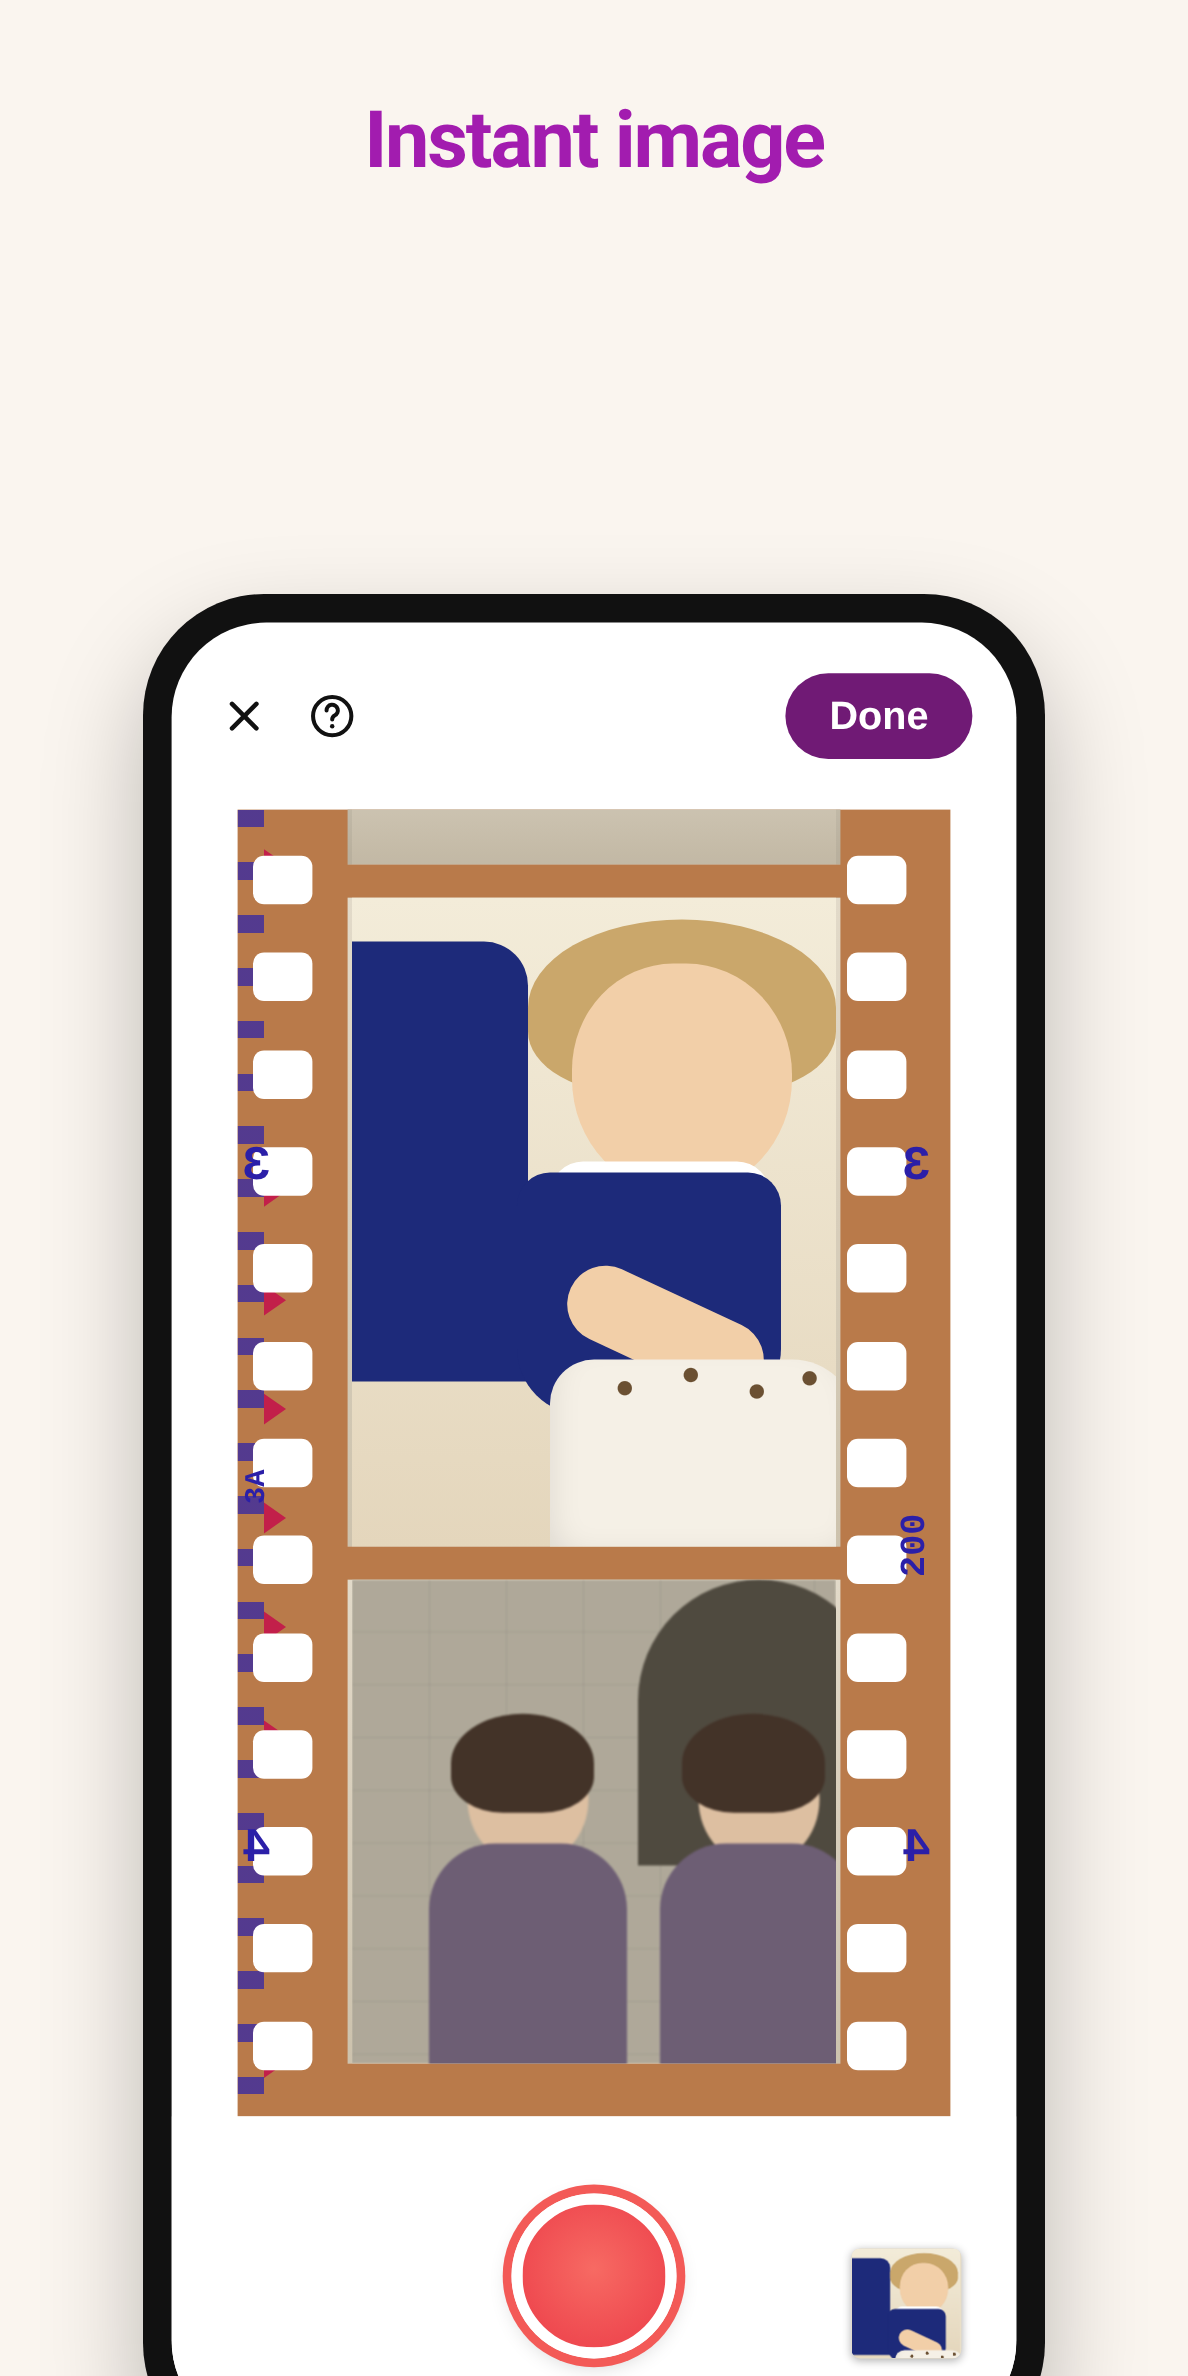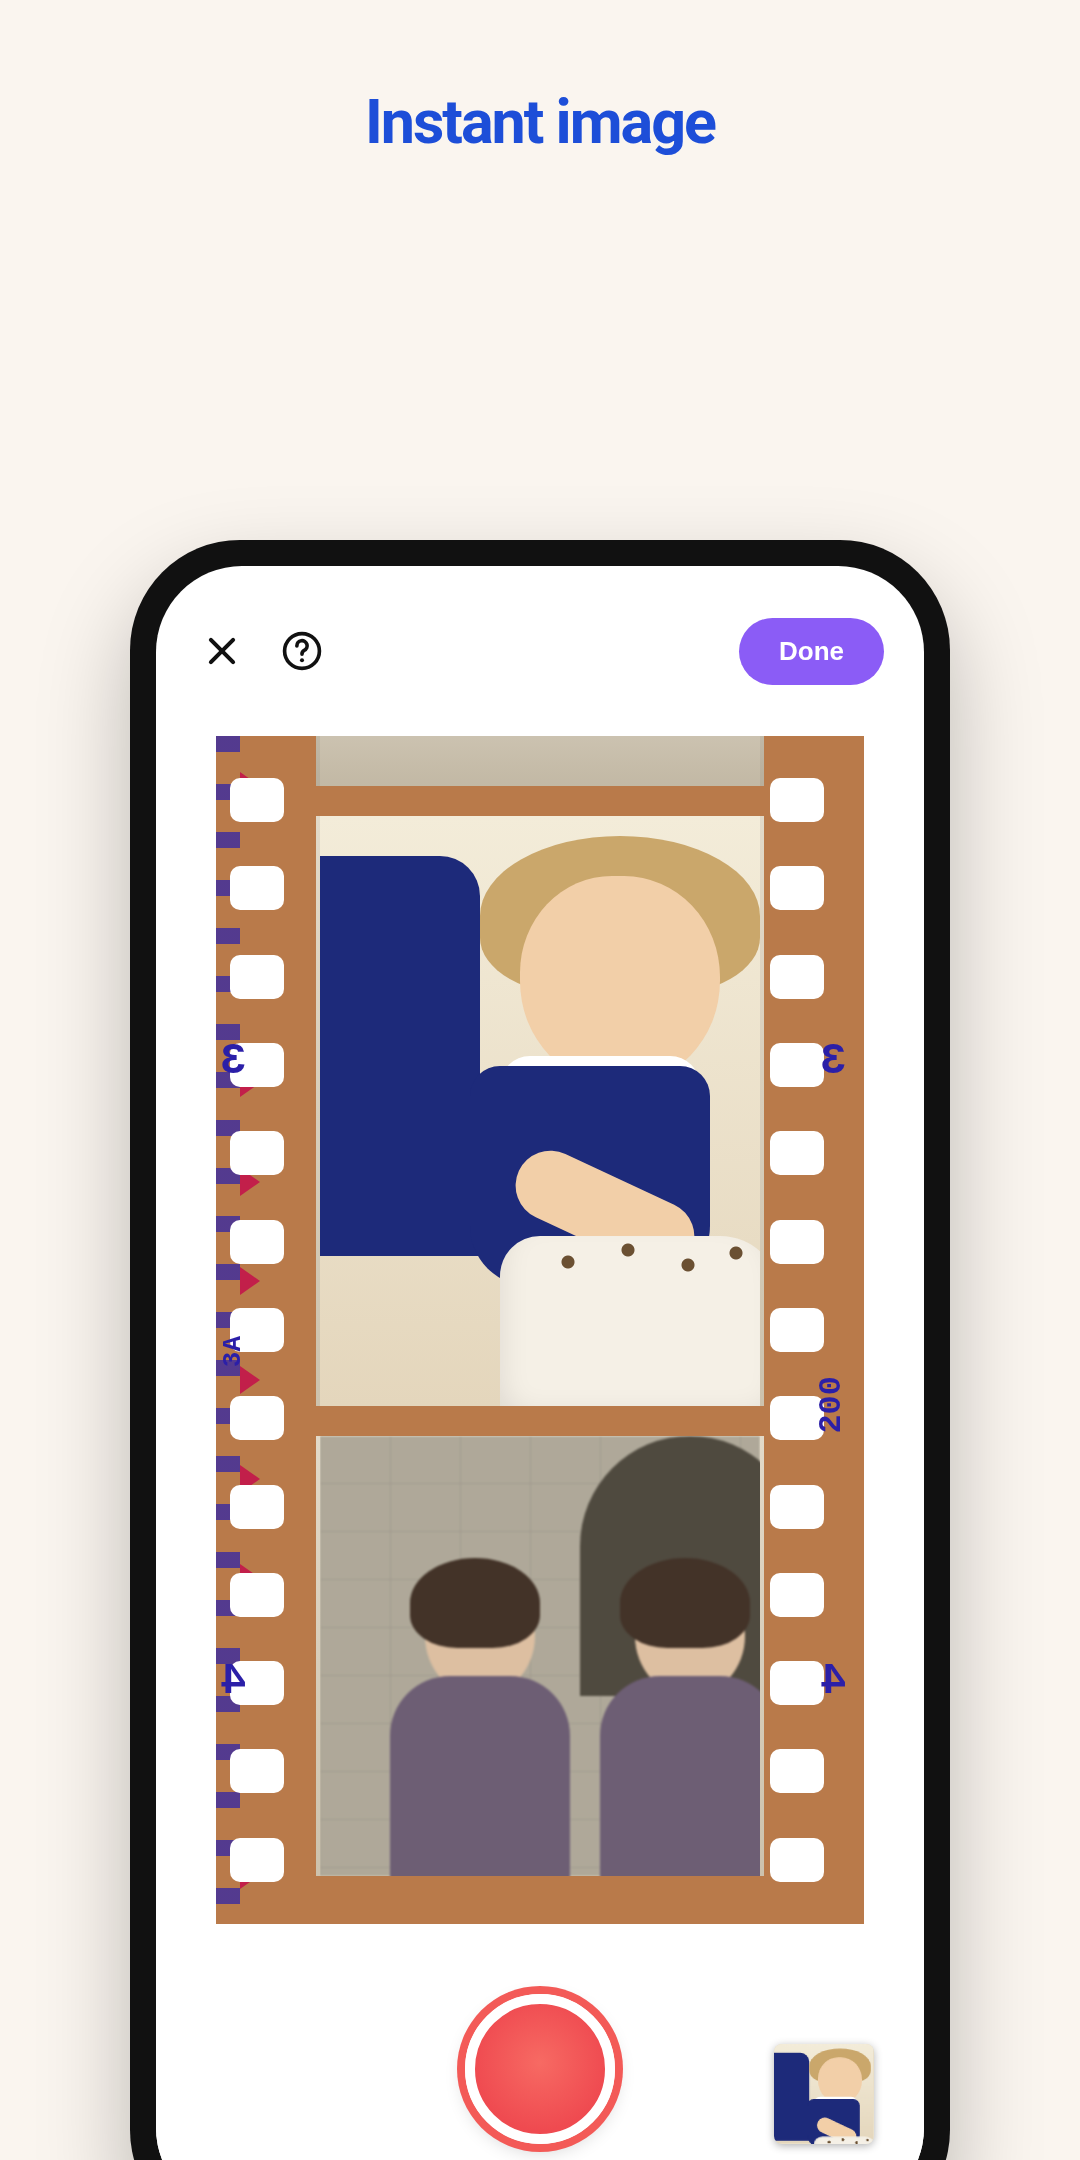--- a/index.html
+++ b/index.html
@@ -11,23 +11,23 @@
     position: relative;
   }
 
   .headline {
     position: absolute;
     top: 90px;
     left: 0;
     right: 0;
     text-align: center;
     font-weight: 700;
-    font-size: 61px;
+    font-size: 72px;
     line-height: 1.05;
-    color: #1d4ed8;
+    color: #a21caf;
     letter-spacing: -2px;
   }
 
   
   .phone {
     position: absolute;
     left: 130px;
     top: 540px;
     width: 820px;
     height: 1700px;
@@ -55,24 +55,24 @@
     padding: 0 40px;
     gap: 28px;
   }
   .icon-btn {
     width: 52px; height: 52px;
     display: flex; align-items: center; justify-content: center;
     color: #111;
   }
   .done-btn {
     margin-left: auto;
-    background: #8b5cf6;
+    background: #701a75;
     color: #fff;
     font-weight: 700;
-    font-size: 26px;
+    font-size: 36px;
     padding: 18px 40px;
     border-radius: 40px;
     border: none;
   }
 
   
   .viewfinder {
     position: absolute;
     top: 170px;
     bottom: 290px;

